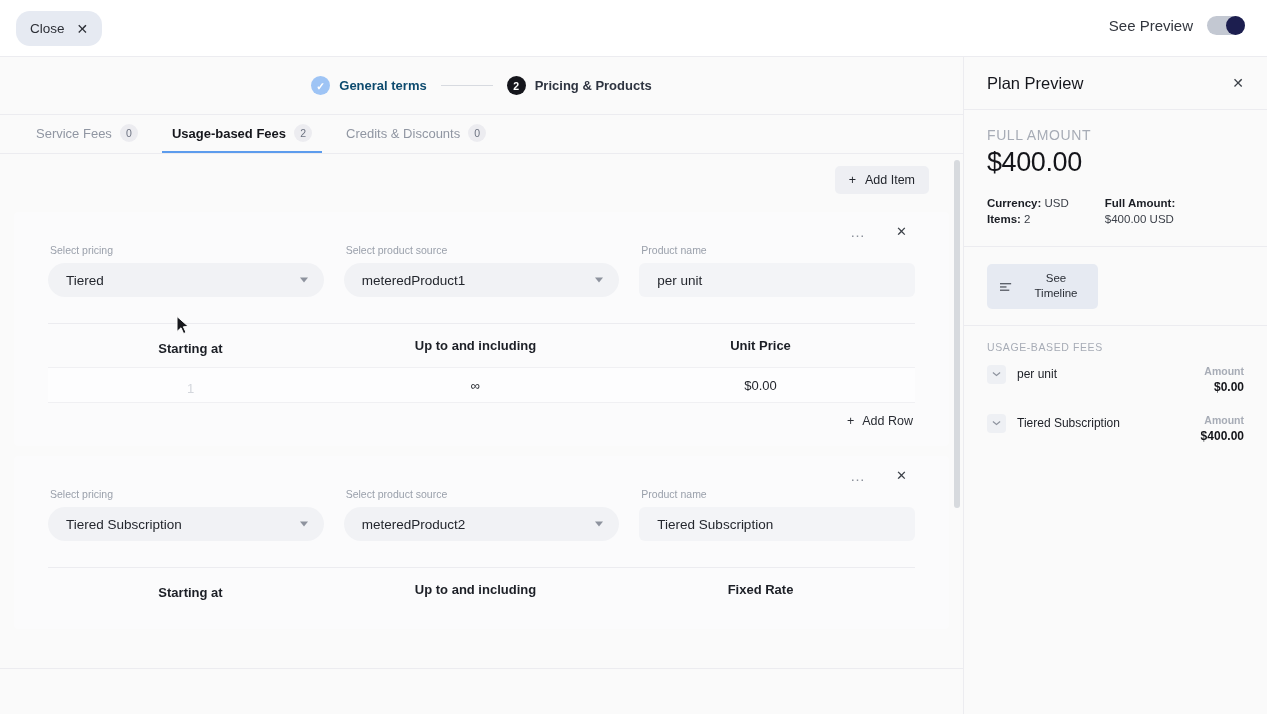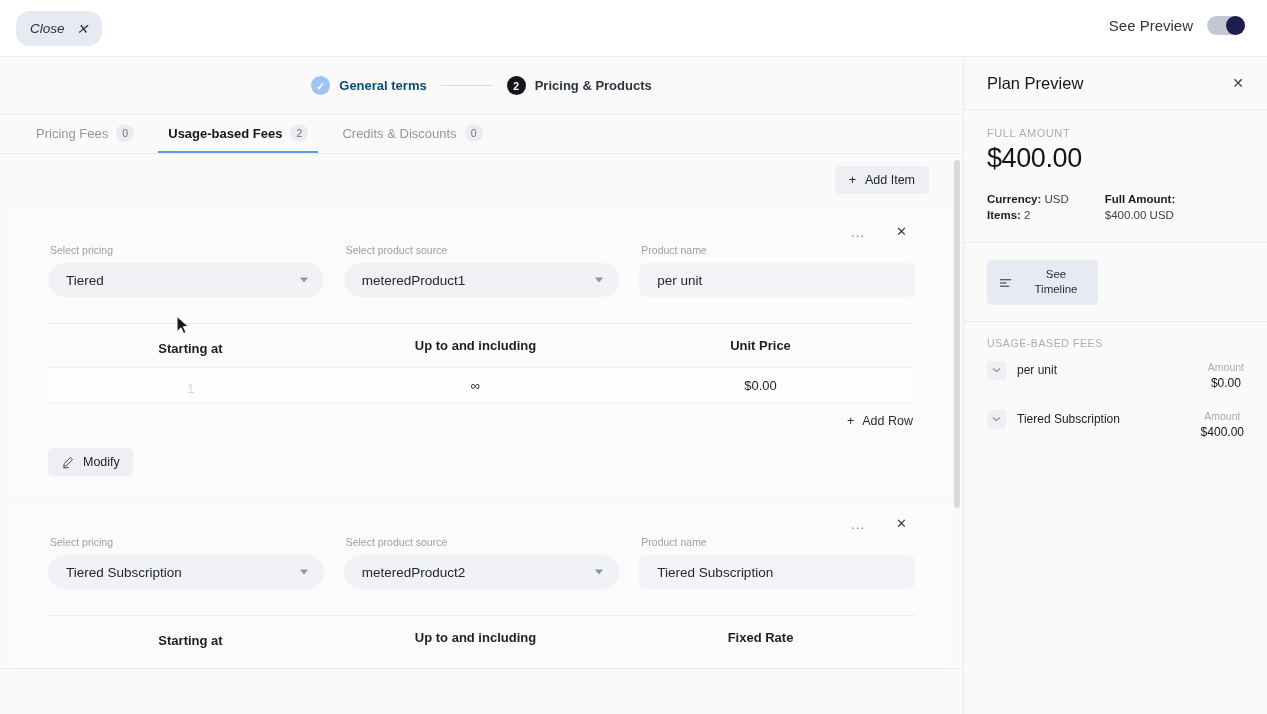--- a/index.html
+++ b/index.html
@@ -15,21 +15,21 @@
   
   .topbar {
     position: absolute; top: 0; left: 0; width: 1267px; height: 57px;
     background: #ffffff; border-bottom: 1px solid #ececf0;
   }
   .close-btn {
     position: absolute; left: 16px; top: 11px;
     display: flex; align-items: center; gap: 12px;
     height: 35px; padding: 0 14px;
     background: #e6eaf2; border: none; border-radius: 14px;
-    font-size: 13.5px; color: #2c2f36; cursor: pointer; font-style: italic;
+    font-size: 13.5px; color: #2c2f36; cursor: pointer;
   }
   .close-btn .xg { font-size: 14px; line-height: 1; color: #2c2f36; }
   .see-preview-wrap {
     position: absolute; right: 22px; top: 16px;
     display: flex; align-items: center; gap: 14px;
   }
   .see-preview-label { font-size: 15px; color: #32363e; }
   .toggle {
     width: 38px; height: 19px; border-radius: 10px;
     background: #c3c8d2; position: relative; cursor: pointer;
@@ -170,21 +170,21 @@
     position: absolute; top: 57px; right: 0; width: 304px; height: 657px;
     background: #fafafa; border-left: 1px solid #ececf0;
   }
   .preview-head {
     height: 53px; display: flex; align-items: center; justify-content: space-between;
     padding: 0 23px; border-bottom: 1px solid #ececf0;
   }
   .preview-title { font-size: 16.5px; color: #15161c; }
   .preview-close { font-size: 14px; color: #3a3f47; cursor: pointer; }
   .preview-amount-block { padding: 17px 23px 18px 23px; border-bottom: 1px solid #ececf0; }
-  .full-amount-label { font-size: 11px; letter-spacing: .6px; color: #a7acb6; }
+  .full-amount-label { font-size: 14px; letter-spacing: .6px; color: #a7acb6; }
   .full-amount-value { font-size: 27px; color: #14151a; margin-top: 4px; letter-spacing: -0.4px; }
   .meta-grid { display: flex; margin-top: 17px; gap: 36px; }
   .meta-col { font-size: 11.5px; color: #3c4049; line-height: 1.42; }
   .meta-col b { color: #1a1d24; }
   .timeline-wrap { padding: 17px 23px 16px 23px; border-bottom: 1px solid #ececf0; }
   .timeline-btn {
     display: flex; align-items: center; gap: 12px;
     width: 111px; padding: 7px 12px;
     background: #e6eaf2; border: none; border-radius: 5px;
     font-size: 11.5px; color: #2b2f37; line-height: 1.35; text-align: center;
@@ -193,21 +193,21 @@
   .timeline-btn .tl-text { flex: 1; }
   .fees-section { padding: 15px 23px 0 23px; }
   .fees-title { font-size: 10.5px; letter-spacing: .6px; color: #a7acb6; margin-bottom: 12px; }
   .fee-row { display: flex; align-items: flex-start; justify-content: space-between; margin-bottom: 20px; }
   .fee-left { display: flex; align-items: center; gap: 11px; }
   .chev-box {
     width: 19px; height: 19px; border-radius: 4px; background: #eef0f4;
     display: flex; align-items: center; justify-content: center; cursor: pointer;
   }
   .fee-name { font-size: 12px; color: #1c1f26; }
-  .fee-right { text-align: center; }
+  .fee-right { text-align: right; font-weight: bold; }
   .fee-amt-label { font-size: 10.5px; color: #a7acb6; }
   .fee-amt-value { font-size: 12px; color: #14151a; margin-top: 3px; }
 
   
   .bottombar {
     position: absolute; bottom: 0; left: 0; width: 963px; height: 46px;
     background: #fafafa; border-top: 1px solid #ececf0;
   }
   .save-btn {
     position: absolute; right: 18px; bottom: 10px;
@@ -244,21 +244,21 @@
     </div>
     <div class="step-line"></div>
     <div class="step">
       <div class="step-dot current">2</div>
       <div class="step-label current">Pricing &amp; Products</div>
     </div>
   </div>
 
   <div class="tabs-row">
     <div class="tab">
-      <span>Pricing Fees</span>
+      <span>Service Fees</span>
       <span class="badge">0</span>
     </div>
     <div class="tab active">
       <span>Usage-based Fees</span>
       <span class="badge">2</span>
     </div>
     <div class="tab">
       <span>Credits &amp; Discounts</span>
       <span class="badge">0</span>
     </div>
@@ -314,29 +314,20 @@
           <div class="cell col3">$0.00</div>
         </div>
         <div class="add-row-wrap">
           <button class="add-row-btn">
             <span>+</span>
             <span>Add Row</span>
           </button>
         </div>
       </div>
 
-      <div class="modify-wrap">
-        <button class="modify-btn">
-          <svg class="icon-svg" width="13" height="13" viewBox="0 0 16 16">
-            <path d="M11.6 1.8l2.6 2.6-7.6 7.6-3.2.6.6-3.2z" fill="none" stroke="#3a3f47" stroke-width="1.2"></path>
-            <line x1="2.5" y1="14.4" x2="9.5" y2="14.4" stroke="#3a3f47" stroke-width="1.2"></line>
-          </svg>
-          <span>Modify</span>
-        </button>
-      </div>
     </div>
 
     <div class="card">
       <div class="card-tools">
         <span class="dots-btn">…</span>
         <span class="x-btn">✕</span>
       </div>
 
       <div class="fields">
         <div class="field w1">

